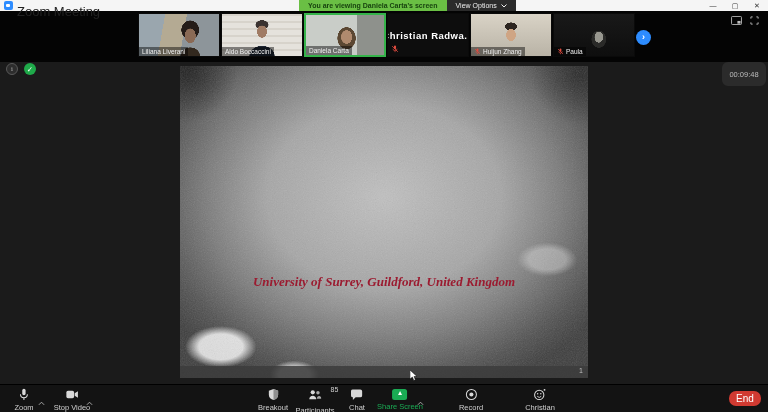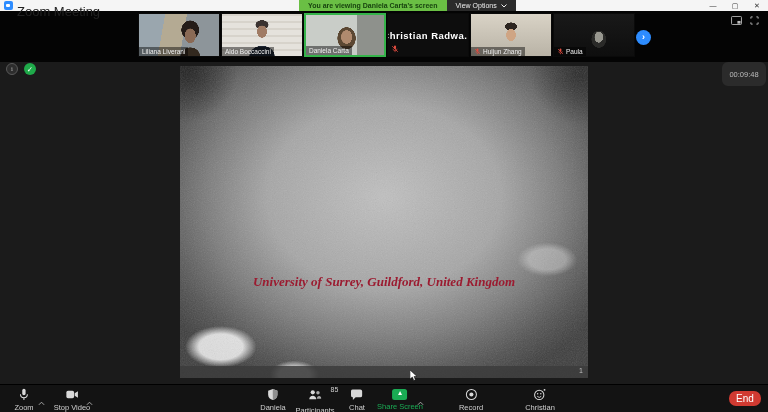--- a/index.html
+++ b/index.html
@@ -236,21 +236,21 @@
       <svg viewBox="0 0 8 5">
           <polyline points="1,4 4,1 7,4" fill="none" stroke="currentColor" stroke-width="1"></polyline>
         </svg>
     </span>
 
     <button class="tb-item tb-security">
       <svg viewBox="0 0 14 14">
         <path d="M7 1l5 2v4.2c0 3-2.2 5-5 5.8-2.8-.8-5-2.8-5-5.8V3z" fill="#d9d9d9"></path>
         <path d="M7 1l5 2v4.2c0 3-2.2 5-5 5.8z" fill="#8f8f8f"></path>
       </svg>
-      <span class="lbl">Daniela</span>
+      <span class="lbl">Breakout</span>
     </button>
     <button class="tb-item tb-participants">
       <span style="position:relative">
         <svg width="15" height="13" viewBox="0 0 15 13">
           <circle cx="5" cy="4" r="2.4" fill="#d9d9d9"></circle>
           <path d="M1 12c0-2.6 1.8-4.2 4-4.2S9 9.4 9 12z" fill="#d9d9d9"></path>
           <circle cx="11" cy="4.5" r="2" fill="#a8a8a8"></circle>
           <path d="M9.5 11.5c.2-2.2 1.4-3.4 3-3.4 1.2 0 2.3 1 2.5 3.4z" fill="#a8a8a8"></path>
         </svg>
         <span class="badge">85</span>

